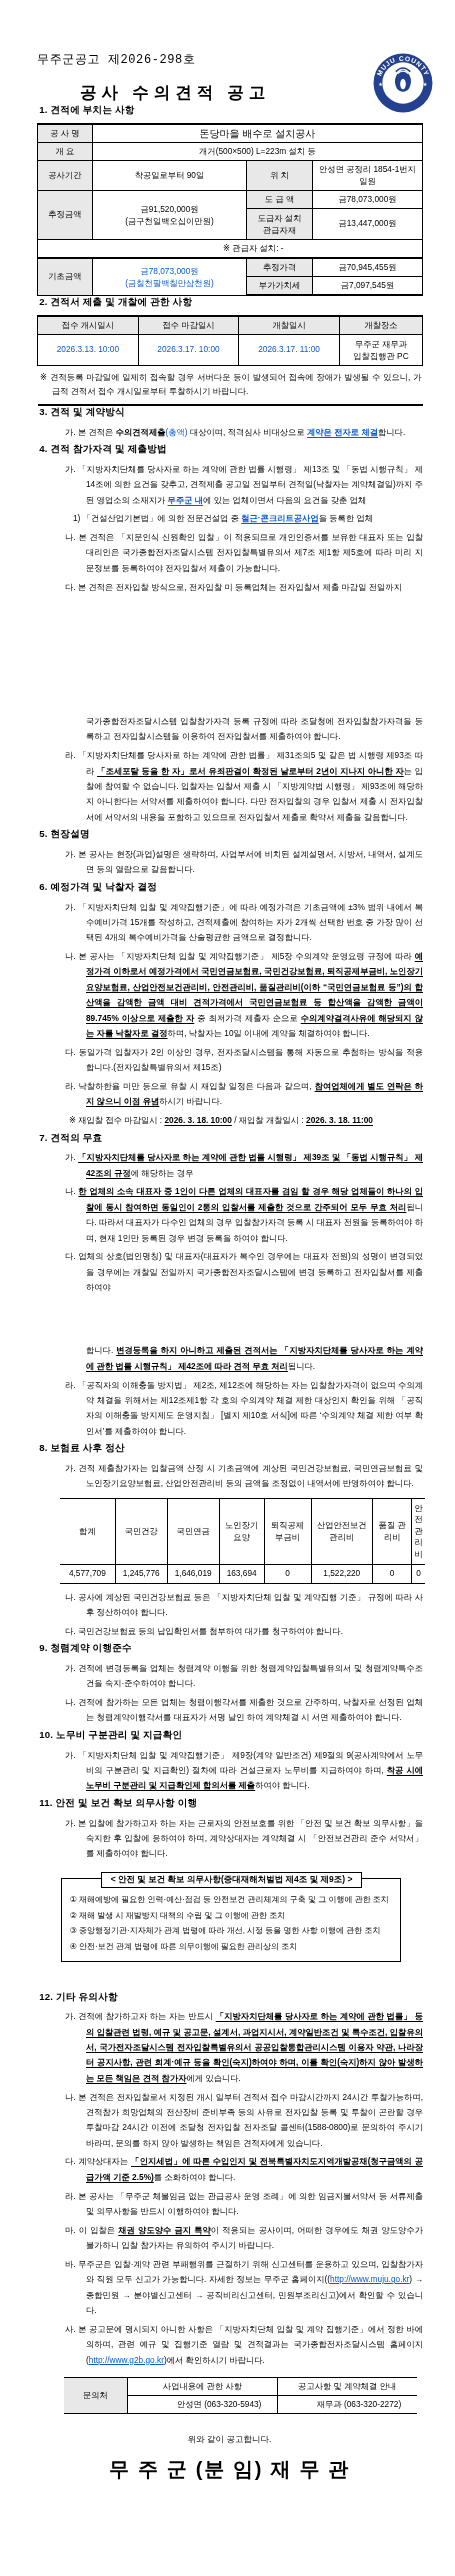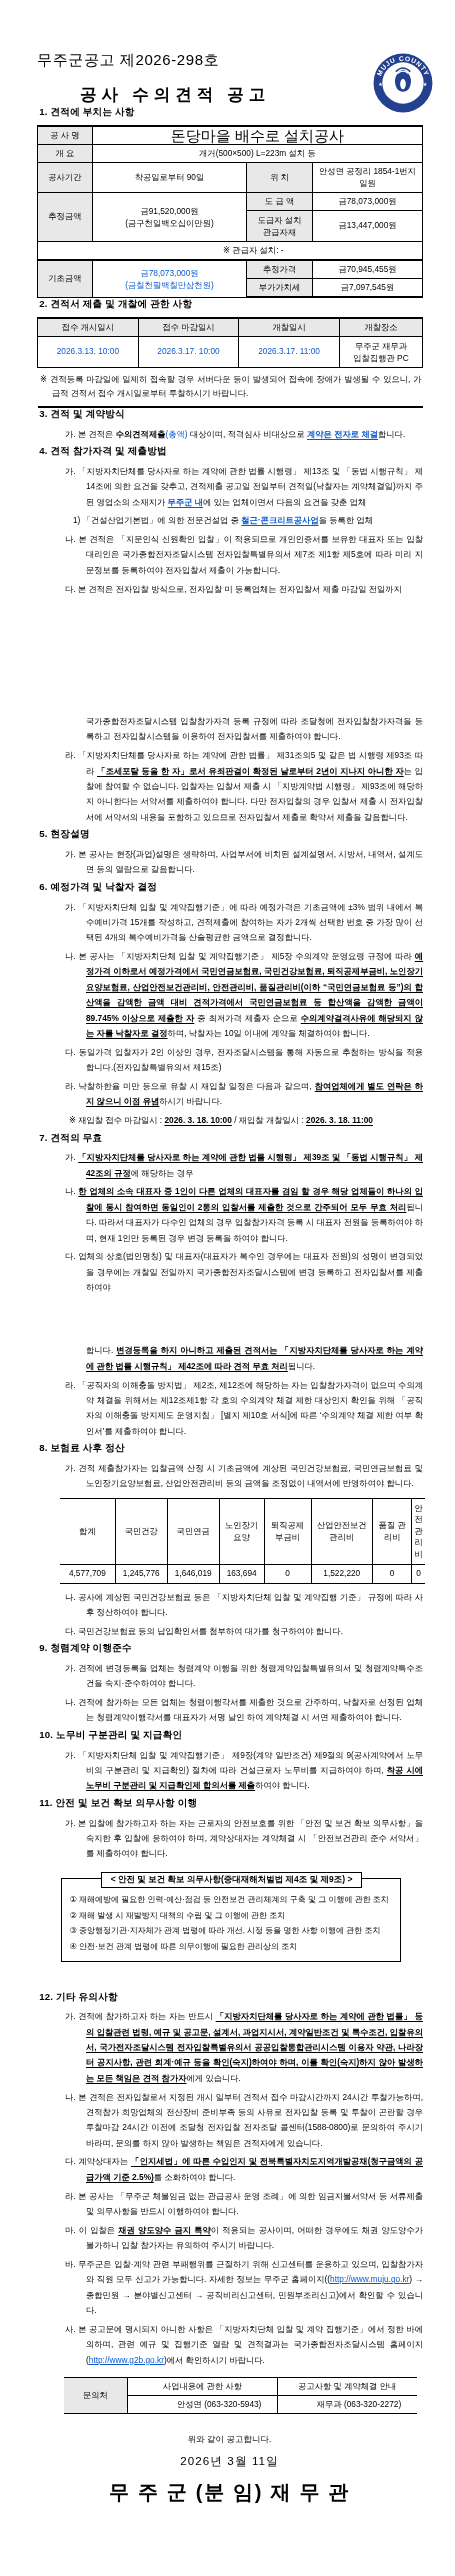--- a/index.html
+++ b/index.html
@@ -1,21 +1,21 @@
 <!DOCTYPE html>
 <html style="--blue: #0b5bd0;font-size:8.8px"><head>
 <meta charset="utf-8">
 <style>
   html,body{margin:0;padding:0;background:#fff;}
   body{width:455px;font-family:"Liberation Sans","DejaVu Sans",sans-serif;color:#000;}
   .doc{position:relative;width:455px;height:2576px;overflow:hidden;background:#fff;}
   .page{position:relative;width:455px;overflow:hidden;}
   .pg1{height:694px}.pg2{height:645px}.pg3{height:644px}.pg4{height:593px}
   .inner{padding:0 32px 0 36px;}
-  .notice-no{margin:51px 0 0 1.1px;font-size:15px;letter-spacing:0.6px;}
+  .notice-no{margin:51px 0 0 1.1px;font-size:12px;letter-spacing:0.6px;font-family:Liberation Mono, monospace;}
   .doc-title{margin:14.3px 0 0 44px;font-family:"Liberation Serif","DejaVu Serif",serif;font-size:16.5px;font-weight:700;letter-spacing:5px;}
   .logo-wrap{position:absolute;top:52px;right:21px;width:62px;height:62px;}
   h2.sec{font-size:9.6px;font-weight:700;margin:0 0 5.5px 3.3px;letter-spacing:0.2px;}
   .mtA{margin-top:13.2px}.mtB{margin-top:23px}.mtC{margin-top:17.6px}.mtD{margin-top:11px}.mtE{margin-top:14.3px}.mtF{margin-top:8.8px}
   p.para{margin:0 0 3.3px;font-size:8.3px;line-height:15.4px;text-align:justify;padding-left:50px;text-indent:-21px;}
   p.sub{padding-left:57px;text-indent:-20px;}
   p.cont{padding-left:50px;text-indent:0;}
   p.note6{padding-left:44px;text-indent:-11px;text-align:left;}
   .bu{font-weight:700;text-decoration:underline;text-underline-offset:1.7px;}
   .bd{font-weight:700;}
@@ -83,21 +83,21 @@
     </div>
     <div class="inner">
       <div class="notice-no">무주군공고 제2026-298호</div>
       <div class="doc-title">공사 수의견적 공고</div>
 
       <h2 class="sec mtA">1. 견적에 부치는 사항</h2>
       <table class="tb1">
         <tbody>
             <tr class="rt">
           <td class="lab c1">공 사 명</td>
-          <td colspan="3" style="font-size:15px;">돈당마을 배수로 설치공사</td>
+          <td colspan="3" style="font-size:10px;">돈당마을 배수로 설치공사</td>
         </tr>
         <tr>
           <td class="lab">개      요</td>
           <td colspan="3">개거(500×500) L=223m 설치 등</td>
         </tr>
         <tr>
           <td class="lab">공사기간</td>
           <td class="c2">착공일로부터 90일</td>
           <td class="lab c3">위  치</td>
           <td>안성면 공정리 1854-1번지 일원</td>
@@ -266,19 +266,18 @@
           <td>공고사항 및 계약체결 안내</td>
         </tr>
         <tr class="dr">
           <td class="vr">안성면  (063-320-5943)</td>
           <td class="vr">재무과  (063-320-2272)</td>
         </tr>
       </tbody>
         </table>
 
       <div class="closing">위와 같이 공고합니다.</div>
-      <div class="date">2026년 3월 11일</div>
       <div class="signer">무 주 군 (분 임) 재 무 관</div>
     </div>
   </div>
 
 </div>
 
 
 </body></html>

